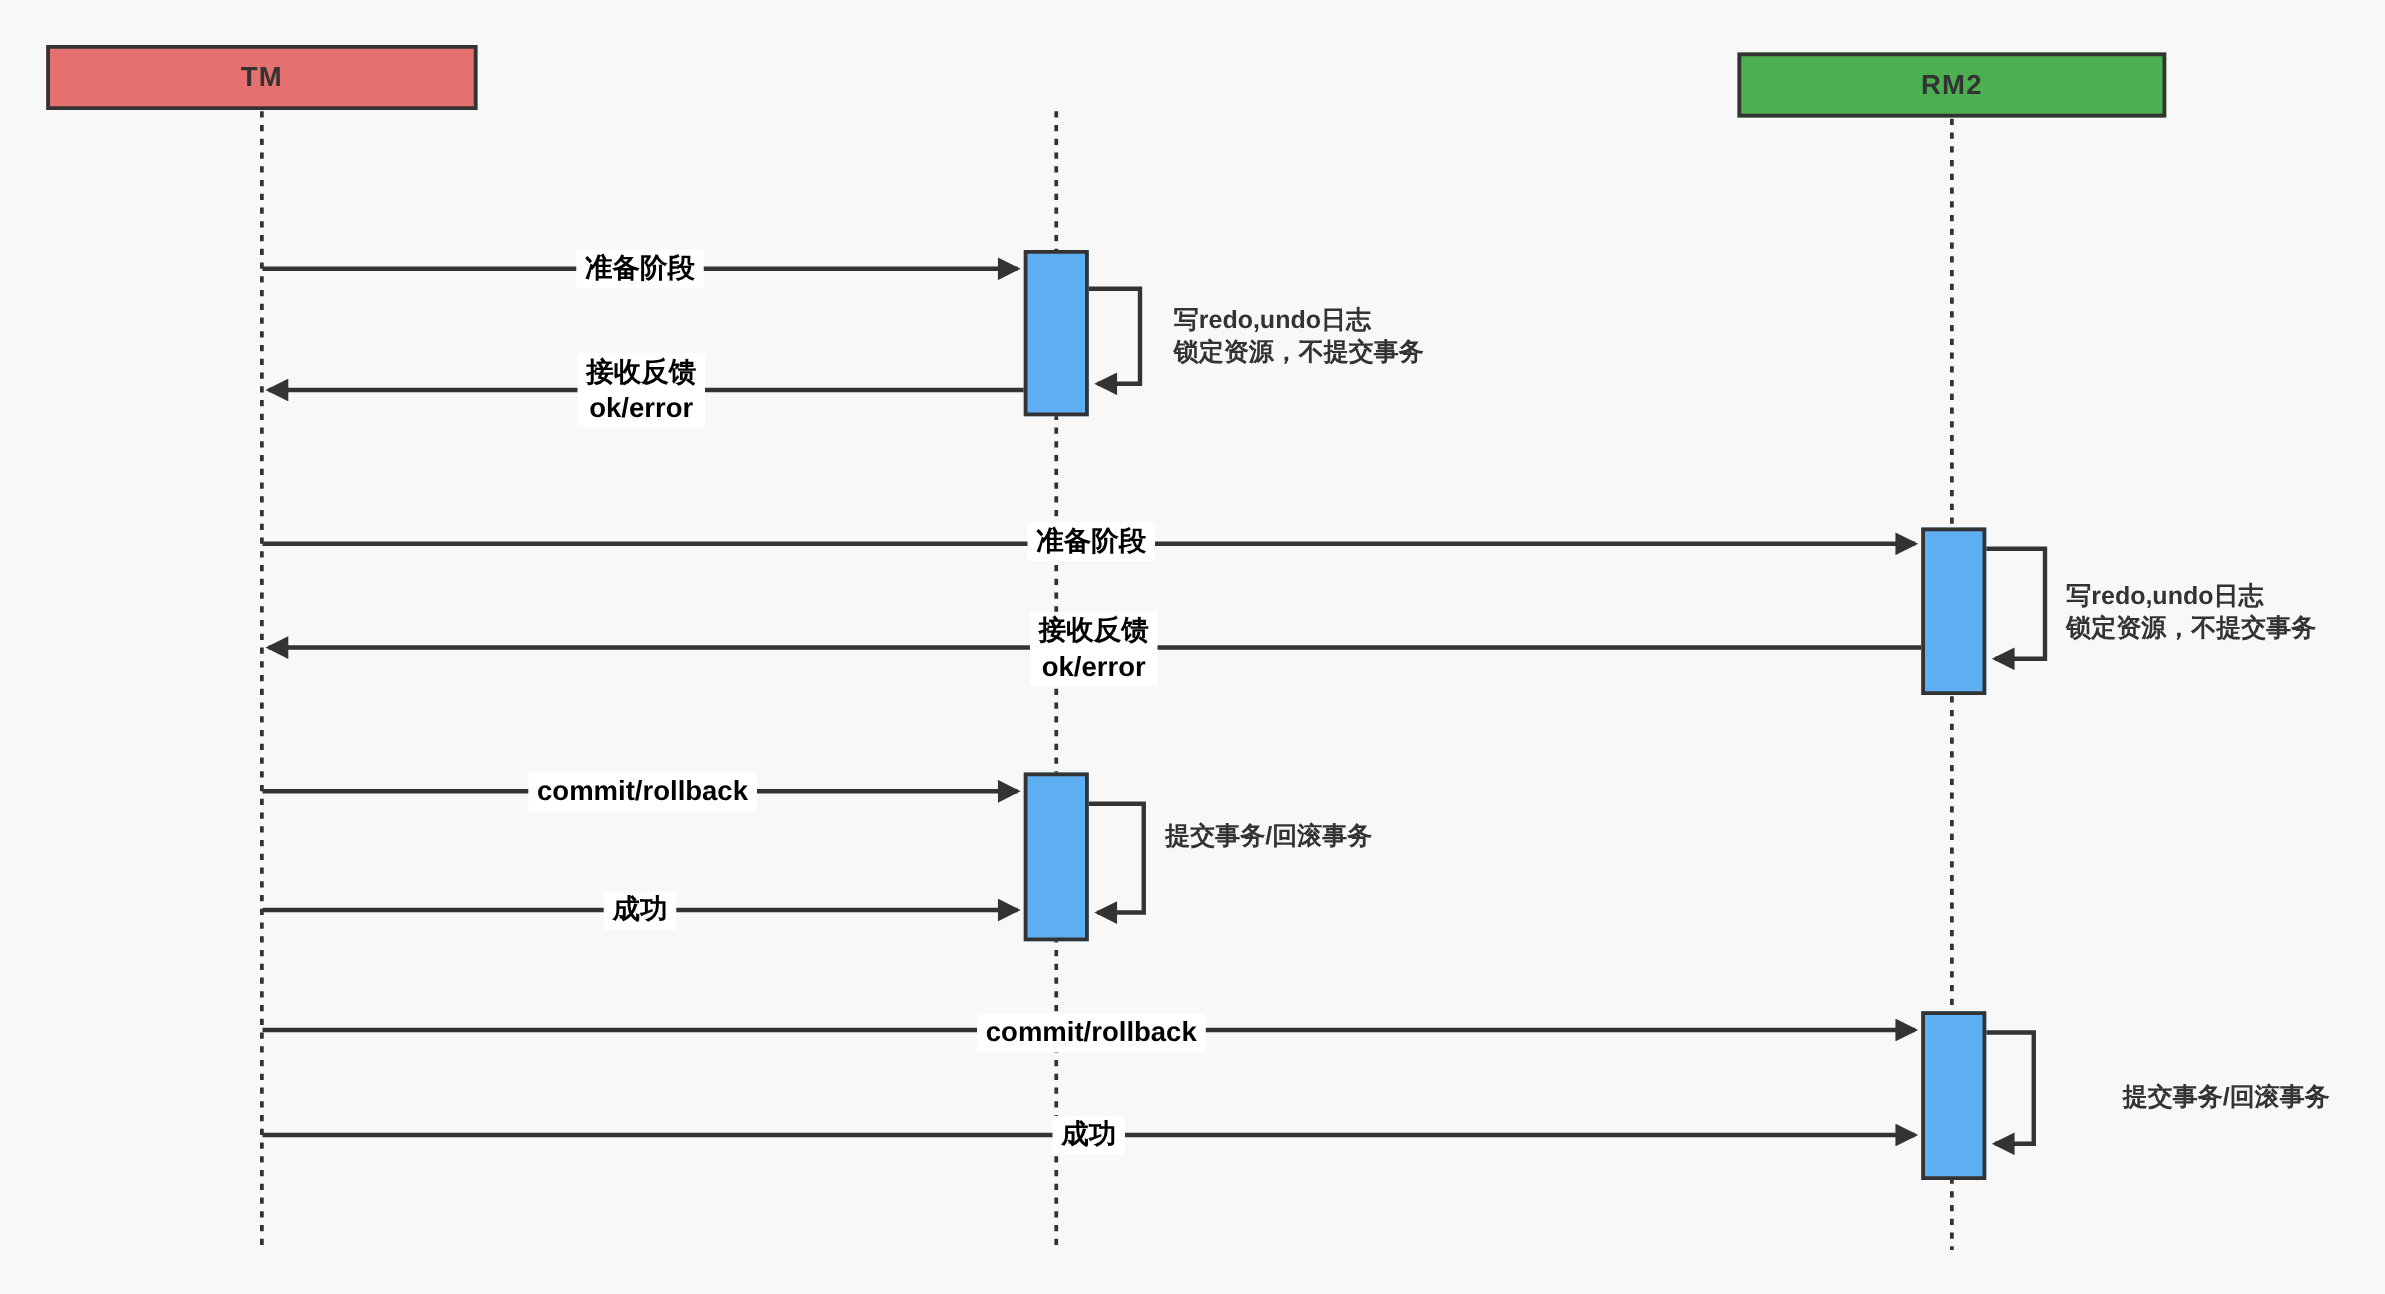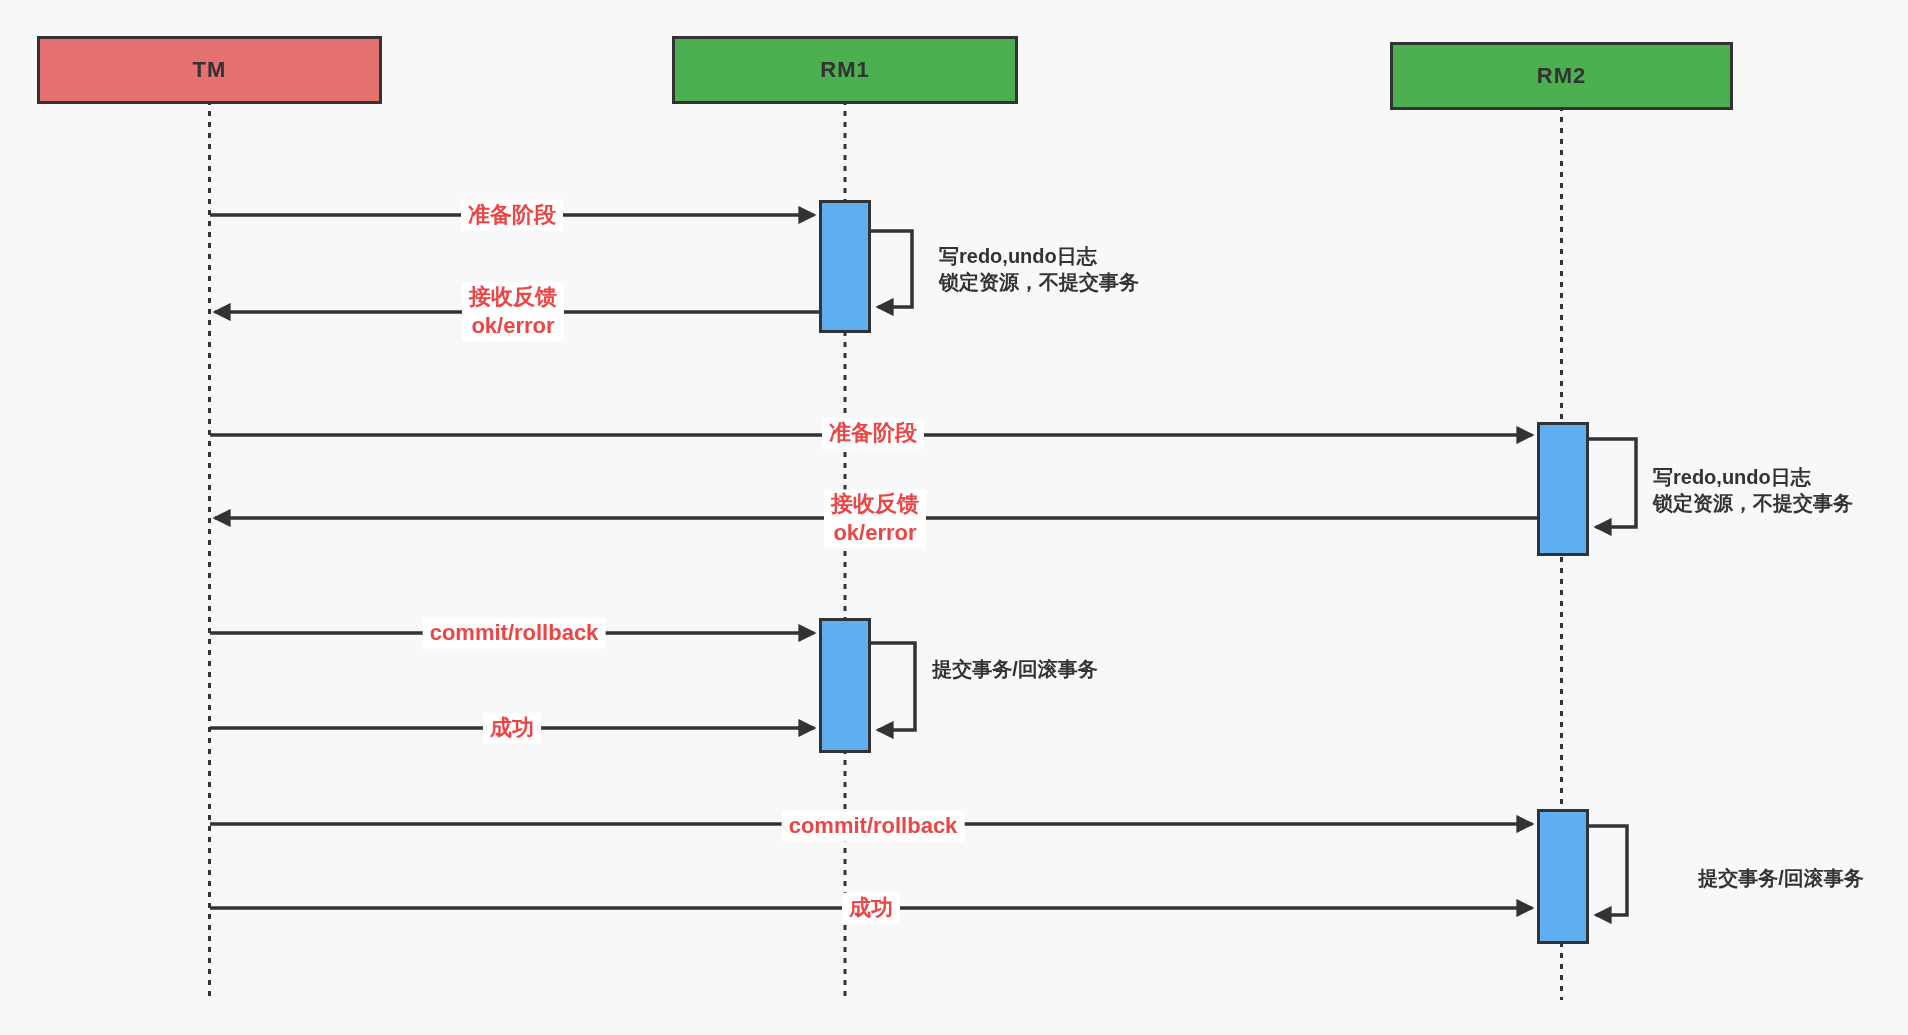--- a/index.html
+++ b/index.html
@@ -7,39 +7,39 @@
     position:relative;
     width:1908px;height:1035px;
     background:#f8f8f8;
     font-family:"Liberation Sans","DejaVu Sans",sans-serif;
     color:#333333;
     overflow:hidden;
   }
   .stage svg{position:absolute;left:0;top:0;}
   .actor{
     position:absolute;
-    height:68px;
+    height:52px;
     border:3px solid #333333;
     box-sizing:border-box;
     display:flex;align-items:center;justify-content:center;
     font-size:22px;font-weight:bold;color:#333333;
     letter-spacing:1px;
   }
   .act{
     position:absolute;
     width:52px;
     border:3px solid #333333;
     box-sizing:border-box;
   }
   .mlabel{
     position:absolute;
     transform:translate(-50%,-50%);
     background:#ffffff;
     padding:1px 7px;
-    font-size:22px;font-weight:bold;color:#ef4444;
+    font-size:22px;font-weight:bold;color:#000000;
     text-align:center;line-height:1.3;
     white-space:nowrap;
   }
   .note{
     position:absolute;
     transform:translate(-50%,-50%);
     font-size:20px;font-weight:bold;color:#333333;
     text-align:left;line-height:1.3;
     white-space:nowrap;
   }
@@ -69,21 +69,20 @@
     <line x1="210" y1="824" x2="1532" y2="824" stroke="#333333" stroke-width="3.5" marker-end="url(#arr)"></line>
     <line x1="210" y1="908" x2="1532" y2="908" stroke="#333333" stroke-width="3.5" marker-end="url(#arr)"></line>
 
     <path d="M871,231 H912 V307 H878" fill="none" stroke="#333333" stroke-width="3.5" marker-end="url(#arr)"></path>
     <path d="M1589,439 H1636 V527 H1596" fill="none" stroke="#333333" stroke-width="3.5" marker-end="url(#arr)"></path>
     <path d="M871,643 H915 V730 H878" fill="none" stroke="#333333" stroke-width="3.5" marker-end="url(#arr)"></path>
     <path d="M1589,826 H1627 V915 H1596" fill="none" stroke="#333333" stroke-width="3.5" marker-end="url(#arr)"></path>
   </svg>
 
   <div class="actor" style="left: 37px; top: 36px; width: 345px; background: rgb(229, 112, 112);">TM</div>
-  <div class="actor" style="left: 672px; top: 36px; width: 346px; background: rgb(76, 175, 80);">RM1</div>
   <div class="actor" style="left: 1390px; top: 42px; width: 343px; background: rgb(76, 175, 80);">RM2</div>
 
   <div class="act" style="left: 819px; top: 200px; height: 133px; background: rgb(94, 174, 242);"></div>
   <div class="act" style="left: 1537px; top: 422px; height: 134px; background: rgb(94, 174, 242);"></div>
   <div class="act" style="left: 819px; top: 618px; height: 135px; background: rgb(94, 174, 242);"></div>
   <div class="act" style="left: 1537px; top: 809px; height: 135px; background: rgb(94, 174, 242);"></div>
 
   <div class="mlabel" style="left:512px;top:215px;">
     <div>准备阶段</div>
   </div>

